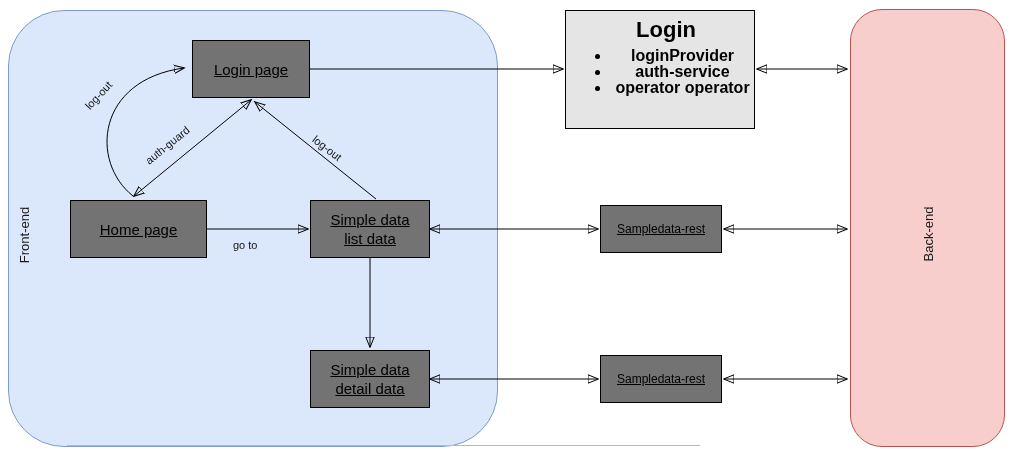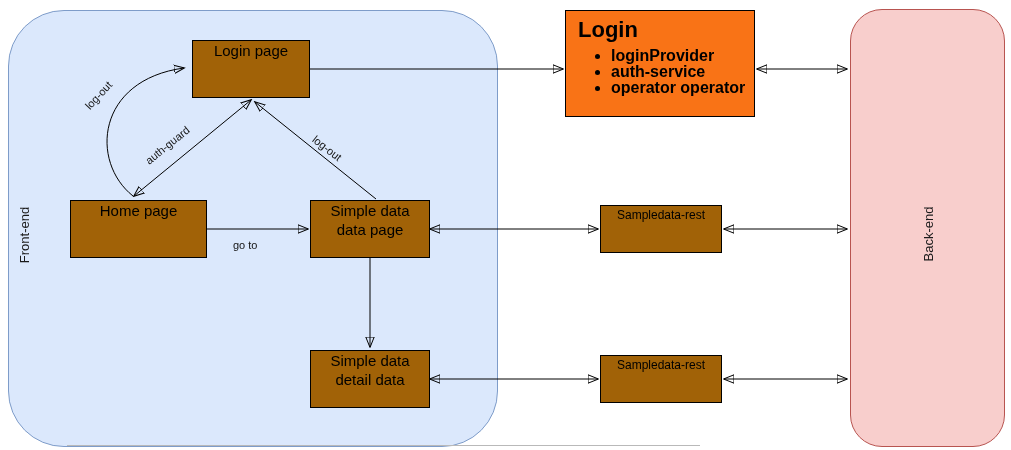--- a/index.html
+++ b/index.html
@@ -28,36 +28,36 @@
   }
   .vlabel.frontend-label { left:-20px; top:226px; }
   .vlabel.backend-label  { left:884px; top:225px; }
 
   
   svg.edges { position:absolute; left:0; top:0; width:1011px; height:450px; }
   svg.edges path, svg.edges line { stroke:#000; stroke-width:1; fill:none; }
 
   
   .node {
-    position:absolute; background:#a16207; border:1px solid #000;
-    display:flex; flex-direction:column; align-items:center; 
-    font-size:15px; line-height:19px; text-align:center;
+    position:absolute; background:#737373; border:1px solid #000;
+    display:flex; flex-direction:column; align-items:center; justify-content:center;
+    font-size:15px; line-height:19px; text-align:center;text-decoration:underline;
   }
   .node.login-page  { left:192px; top:40px;  width:118px; height:58px; }
   .node.home-page   { left:70px;  top:200px; width:137px; height:58px; }
   .node.list-page   { left:310px; top:200px; width:120px; height:58px; }
   .node.detail-page { left:310px; top:350px; width:120px; height:58px; }
   .node.rest { font-size:12px; }
   .node.rest1 { left:600px; top:205px; width:122px; height:48px; }
   .node.rest2 { left:600px; top:355px; width:122px; height:48px; }
 
   
   .login-comp {
-    position:absolute; left:565px; top:10px; width:190px; height:107px;
-    background:#f97316; border:1px solid #000;
+    position:absolute; left:565px; top:10px; width:190px; height:119px;
+    background:#e5e5e5; border:1px solid #000;text-align:center;
   }
   .login-comp .title {
     font-size:22px; font-weight:bold; margin:7px 0 6px 12px; line-height:24px;
   }
   .login-comp ul {
     margin:0; padding:0 0 0 45px; font-size:16px; line-height:16px;font-weight:bold;
   }
 
   
   .edge-label {
@@ -113,21 +113,21 @@
   <div class="node login-page">
     <span>Login page</span>
   </div>
 
   <div class="node home-page">
     <span>Home page</span>
   </div>
 
   <div class="node list-page">
     <span>Simple data</span>
-    <span>data page</span>
+    <span>list data</span>
   </div>
 
   <div class="node detail-page">
     <span>Simple data</span>
     <span>detail data</span>
   </div>
 
   <div class="login-comp">
     <div class="title">Login</div>
     <ul>

